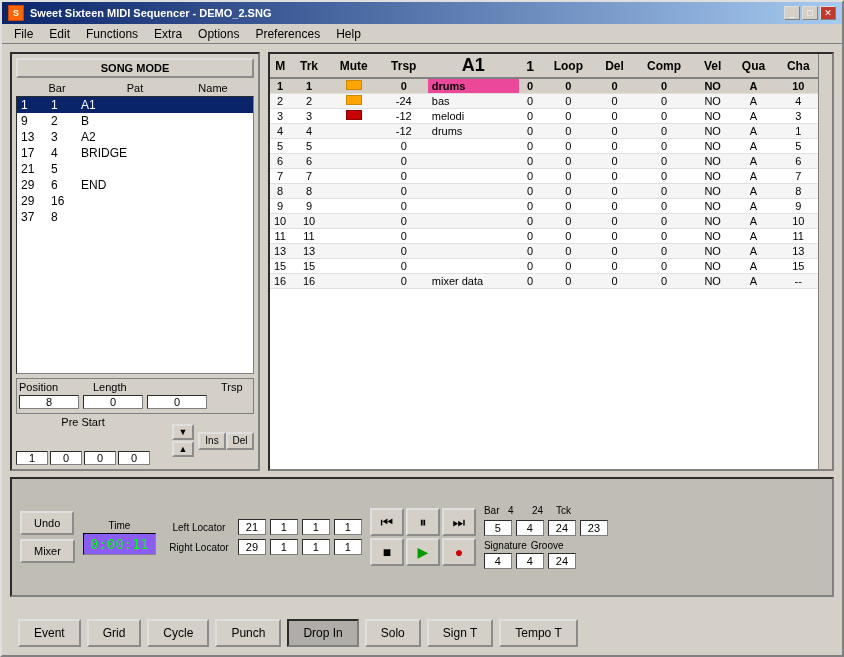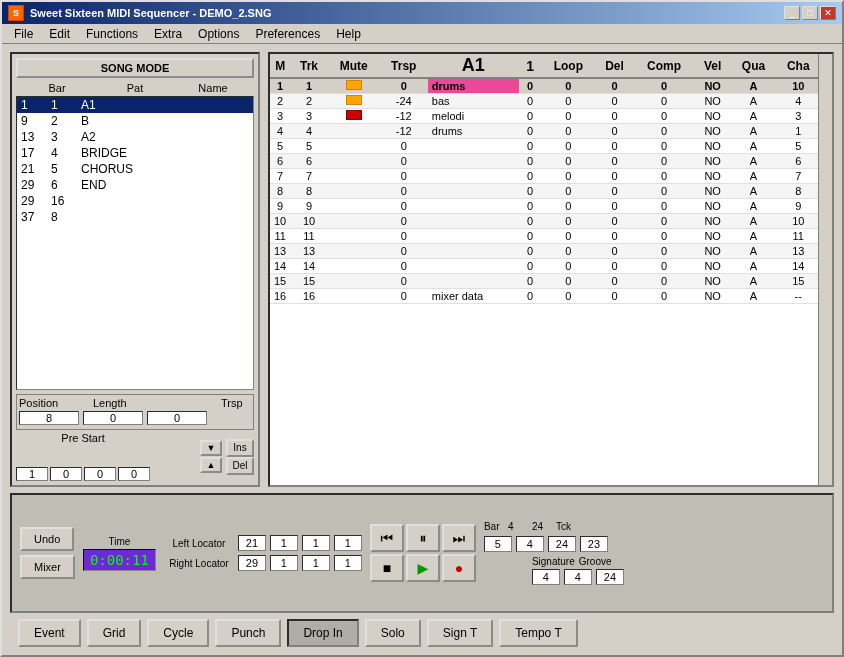--- a/index.html
+++ b/index.html
@@ -186,21 +186,20 @@
       border: 2px outset #dfdfdf;
       display: flex;
       align-items: center;
       justify-content: center;
       cursor: pointer;
       font-size: 9px;
     }
     .ins-del-btns {
       display: flex;
       gap: 0;
-      flex-direction: column;
     }
     .small-btn {
       width: 28px;
       height: 18px;
       background: #d4d0c8;
       border: 2px outset #dfdfdf;
       font-size: 10px;
       display: flex;
       align-items: center;
       justify-content: center;
@@ -281,21 +280,21 @@
       font-size: 11px;
     }
     .time-section {
       display: flex;
       flex-direction: column;
       align-items: center;
       gap: 2px;
     }
     .time-label { font-size: 10px; }
     .time-display {
-      background: #6d28d9;
+      background: #8b5cf6;
       color: #00ff00;
       font-family: monospace;
       font-size: 14px;
       padding: 2px 6px;
       border: 1px inset #333;
       min-width: 70px;
       text-align: center;
     }
     .locator-section {
       display: flex;
@@ -354,21 +353,20 @@
       border: 1px inset #808080;
       width: 28px;
       text-align: center;
       font-size: 11px;
       padding: 1px;
     }
     .sig-groove-section {
       display: flex;
       flex-direction: column;
       gap: 2px;
-      margin-left: 48px;
     }
     .tempo-section {
       display: flex;
       flex-direction: column;
       align-items: center;
       gap: 2px;
     }
     .tempo-display {
       background: black;
       color: #00ff00;
@@ -382,21 +380,21 @@
       background: #d4d0c8;
       border: 2px outset #dfdfdf;
       padding: 3px 10px;
       cursor: pointer;
       font-size: 10px;
       text-align: center;
     }
     .bottom-buttons {
       display: flex;
       gap: 6px;
-      margin-top: 0;
+      margin-top: 16px;
       padding: 0 8px;
       flex-shrink: 0;
     }
     .bot-btn {
       background: #d4d0c8;
       border: 2px outset #dfdfdf;
       padding: 5px 14px;
       cursor: pointer;
       font-size: 12px;
       font-weight: normal;
@@ -458,21 +456,20 @@
               <span class="name">A2</span>
             </div>
             <div class="song-row">
               <span class="bar">17</span>
               <span class="pat">4</span>
               <span class="name">BRIDGE</span>
             </div>
             <div class="song-row">
               <span class="bar">21</span>
               <span class="pat">5</span>
-              <span class="name">CHORUS</span>
             </div>
             <div class="song-row">
               <span class="bar">29</span>
               <span class="pat">6</span>
               <span class="name">END</span>
             </div>
             <div class="song-row">
               <span class="bar">29</span>
               <span class="pat">16</span>
             </div>
@@ -703,34 +700,20 @@
       <td class="name-col" style=""></td>
       <td style="">0</td>
       <td style="">0</td>
       <td style="">0</td>
       <td style="">0</td>
       <td style="">NO</td>
       <td style="">A</td>
       <td style="">13</td>
     </tr>
                 <tr>
-      <td style="text-align:center;">14</td>
-      <td style="">14</td>
-      <td style=""></td>
-      <td style="">0</td>
-      <td class="name-col" style=""></td>
-      <td style="">0</td>
-      <td style="">0</td>
-      <td style="">0</td>
-      <td style="">0</td>
-      <td style="">NO</td>
-      <td style="">A</td>
-      <td style="">14</td>
-    </tr>
-                <tr>
       <td style="text-align:center;">15</td>
       <td style="">15</td>
       <td style=""></td>
       <td style="">0</td>
       <td class="name-col" style=""></td>
       <td style="">0</td>
       <td style="">0</td>
       <td style="">0</td>
       <td style="">0</td>
       <td style="">NO</td>

